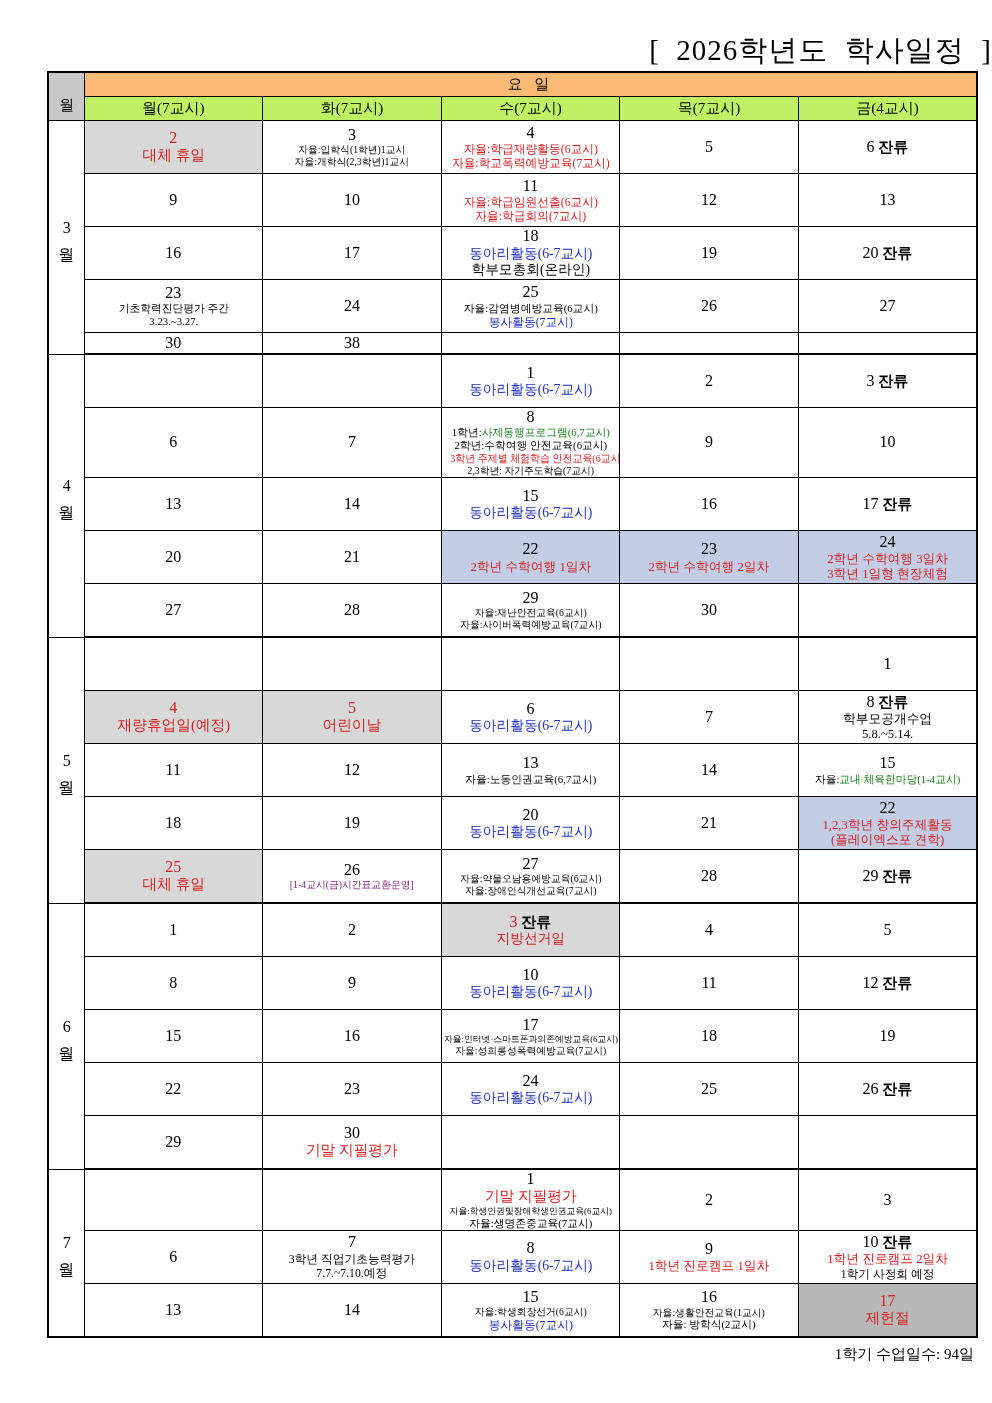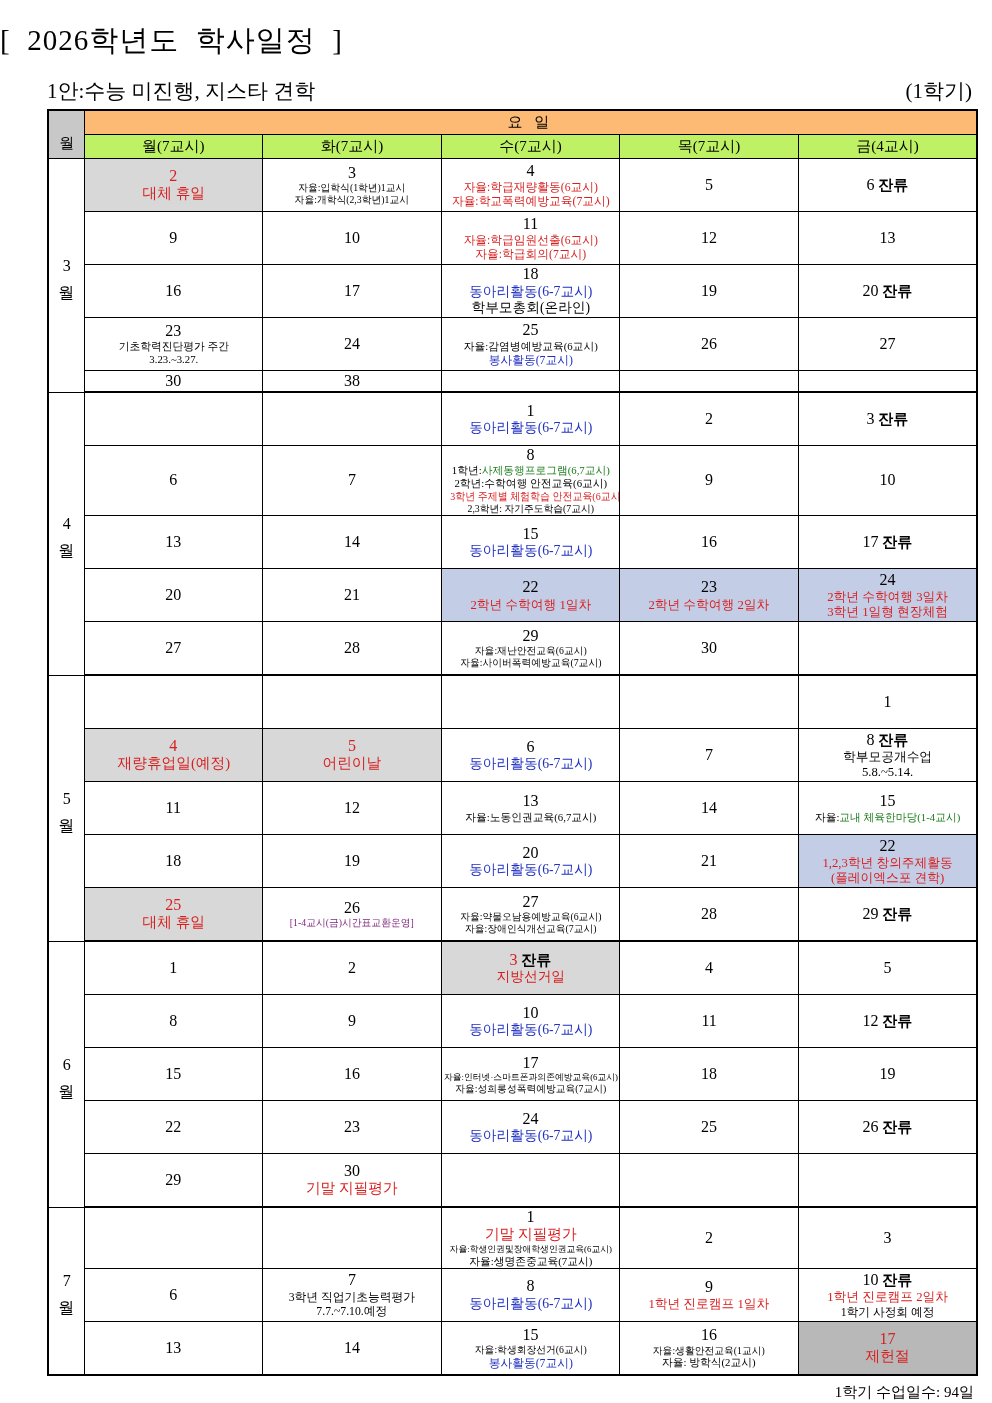--- a/index.html
+++ b/index.html
@@ -18,24 +18,24 @@
   }
   .page {
     width: 992px;
     height: 1403px;
     box-sizing: border-box;
     padding: 0 0 0 0;
     position: relative;
   }
   
   .doc-title {
-    text-align: left;
+    text-align: right;
     font-size: 29px;
     letter-spacing: 1px;
-    padding-top: 21px;
+    padding-top: 31px;
     font-family: "Liberation Serif", "DejaVu Serif", serif;
     white-space: pre;
   }
   .subhead-row {
     display: flex;
     justify-content: space-between;
     align-items: flex-end;
     padding: 16px 16px 4px 47px;
     font-size: 21px;
   }
@@ -144,24 +144,20 @@
     font-size: 15px;
   }
 </style>
 </head>
 <body>
 
 <div class="page">
 
   <div class="doc-title">[  2026학년도  학사일정  ]</div>
 
-  <div class="subhead-row">
-    <div class="subhead-left">1안:수능 미진행, 지스타 견학</div>
-    <div class="subhead-right">(1학기)</div>
-  </div>
 
   <div class="cal-wrap">
     <table class="cal">
       <colgroup>
         <col class="c-month">
         <col class="c-day">
           <col class="c-day">
           <col class="c-day">
           <col class="c-day">
           <col class="c-day">

